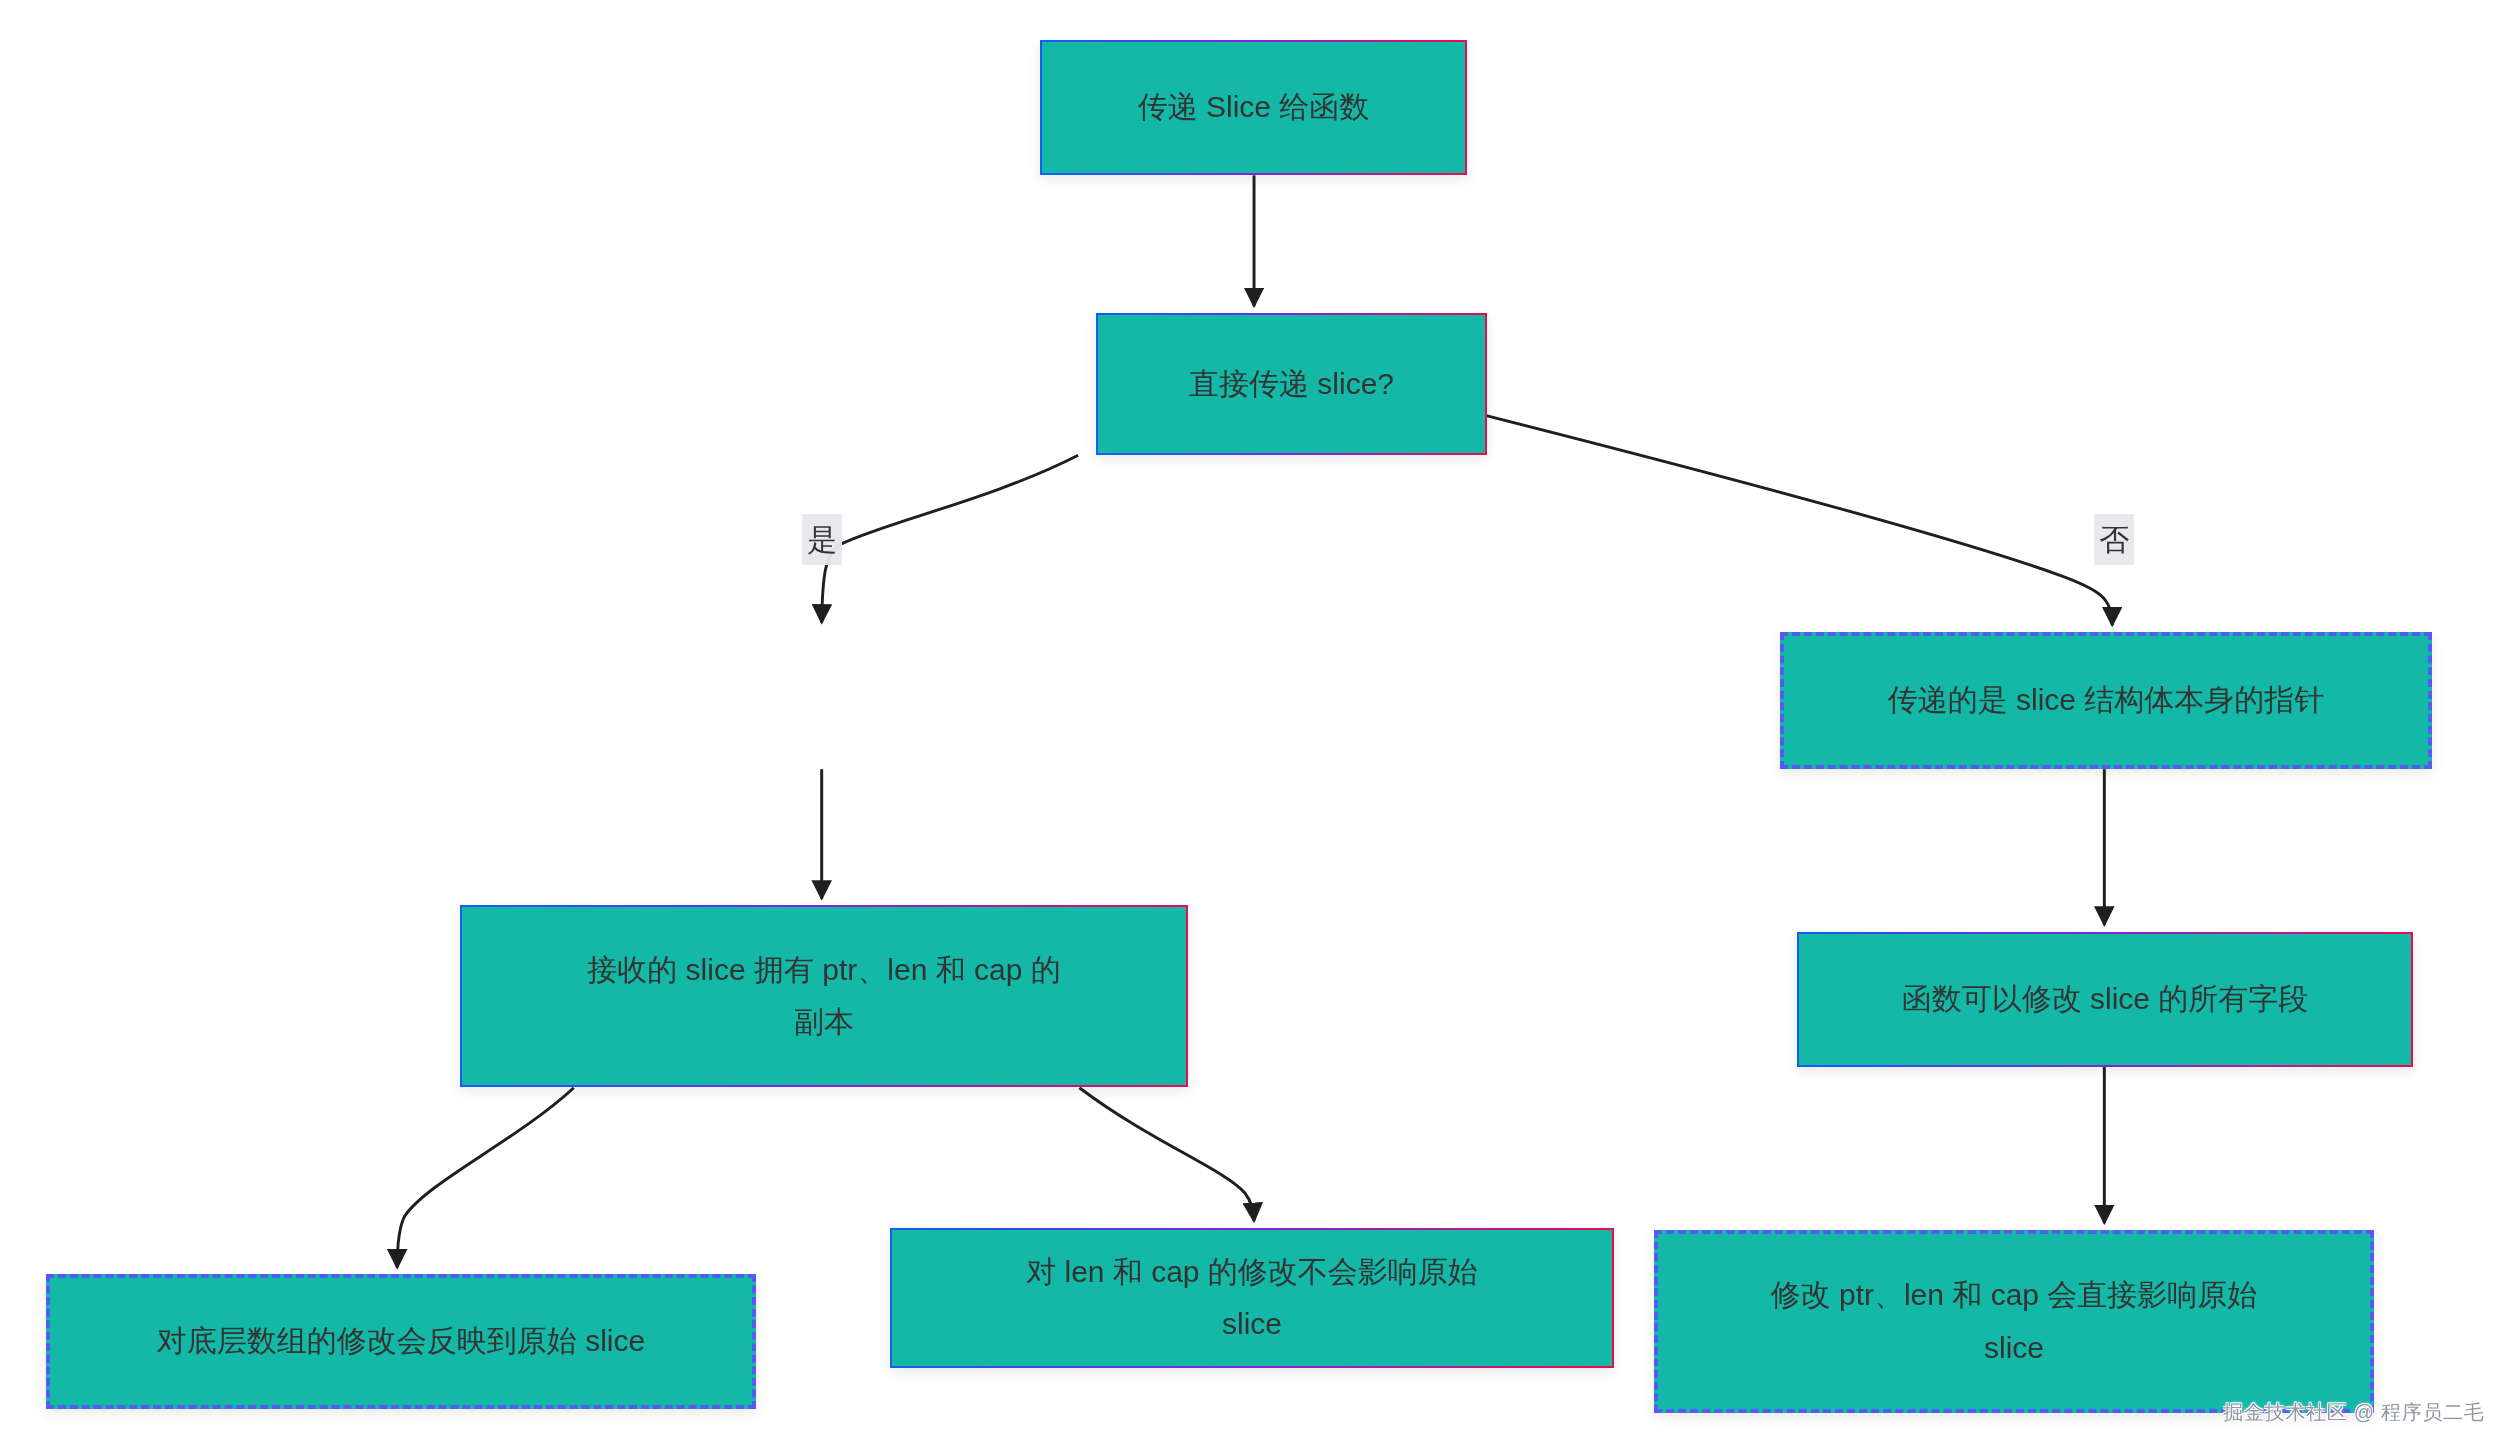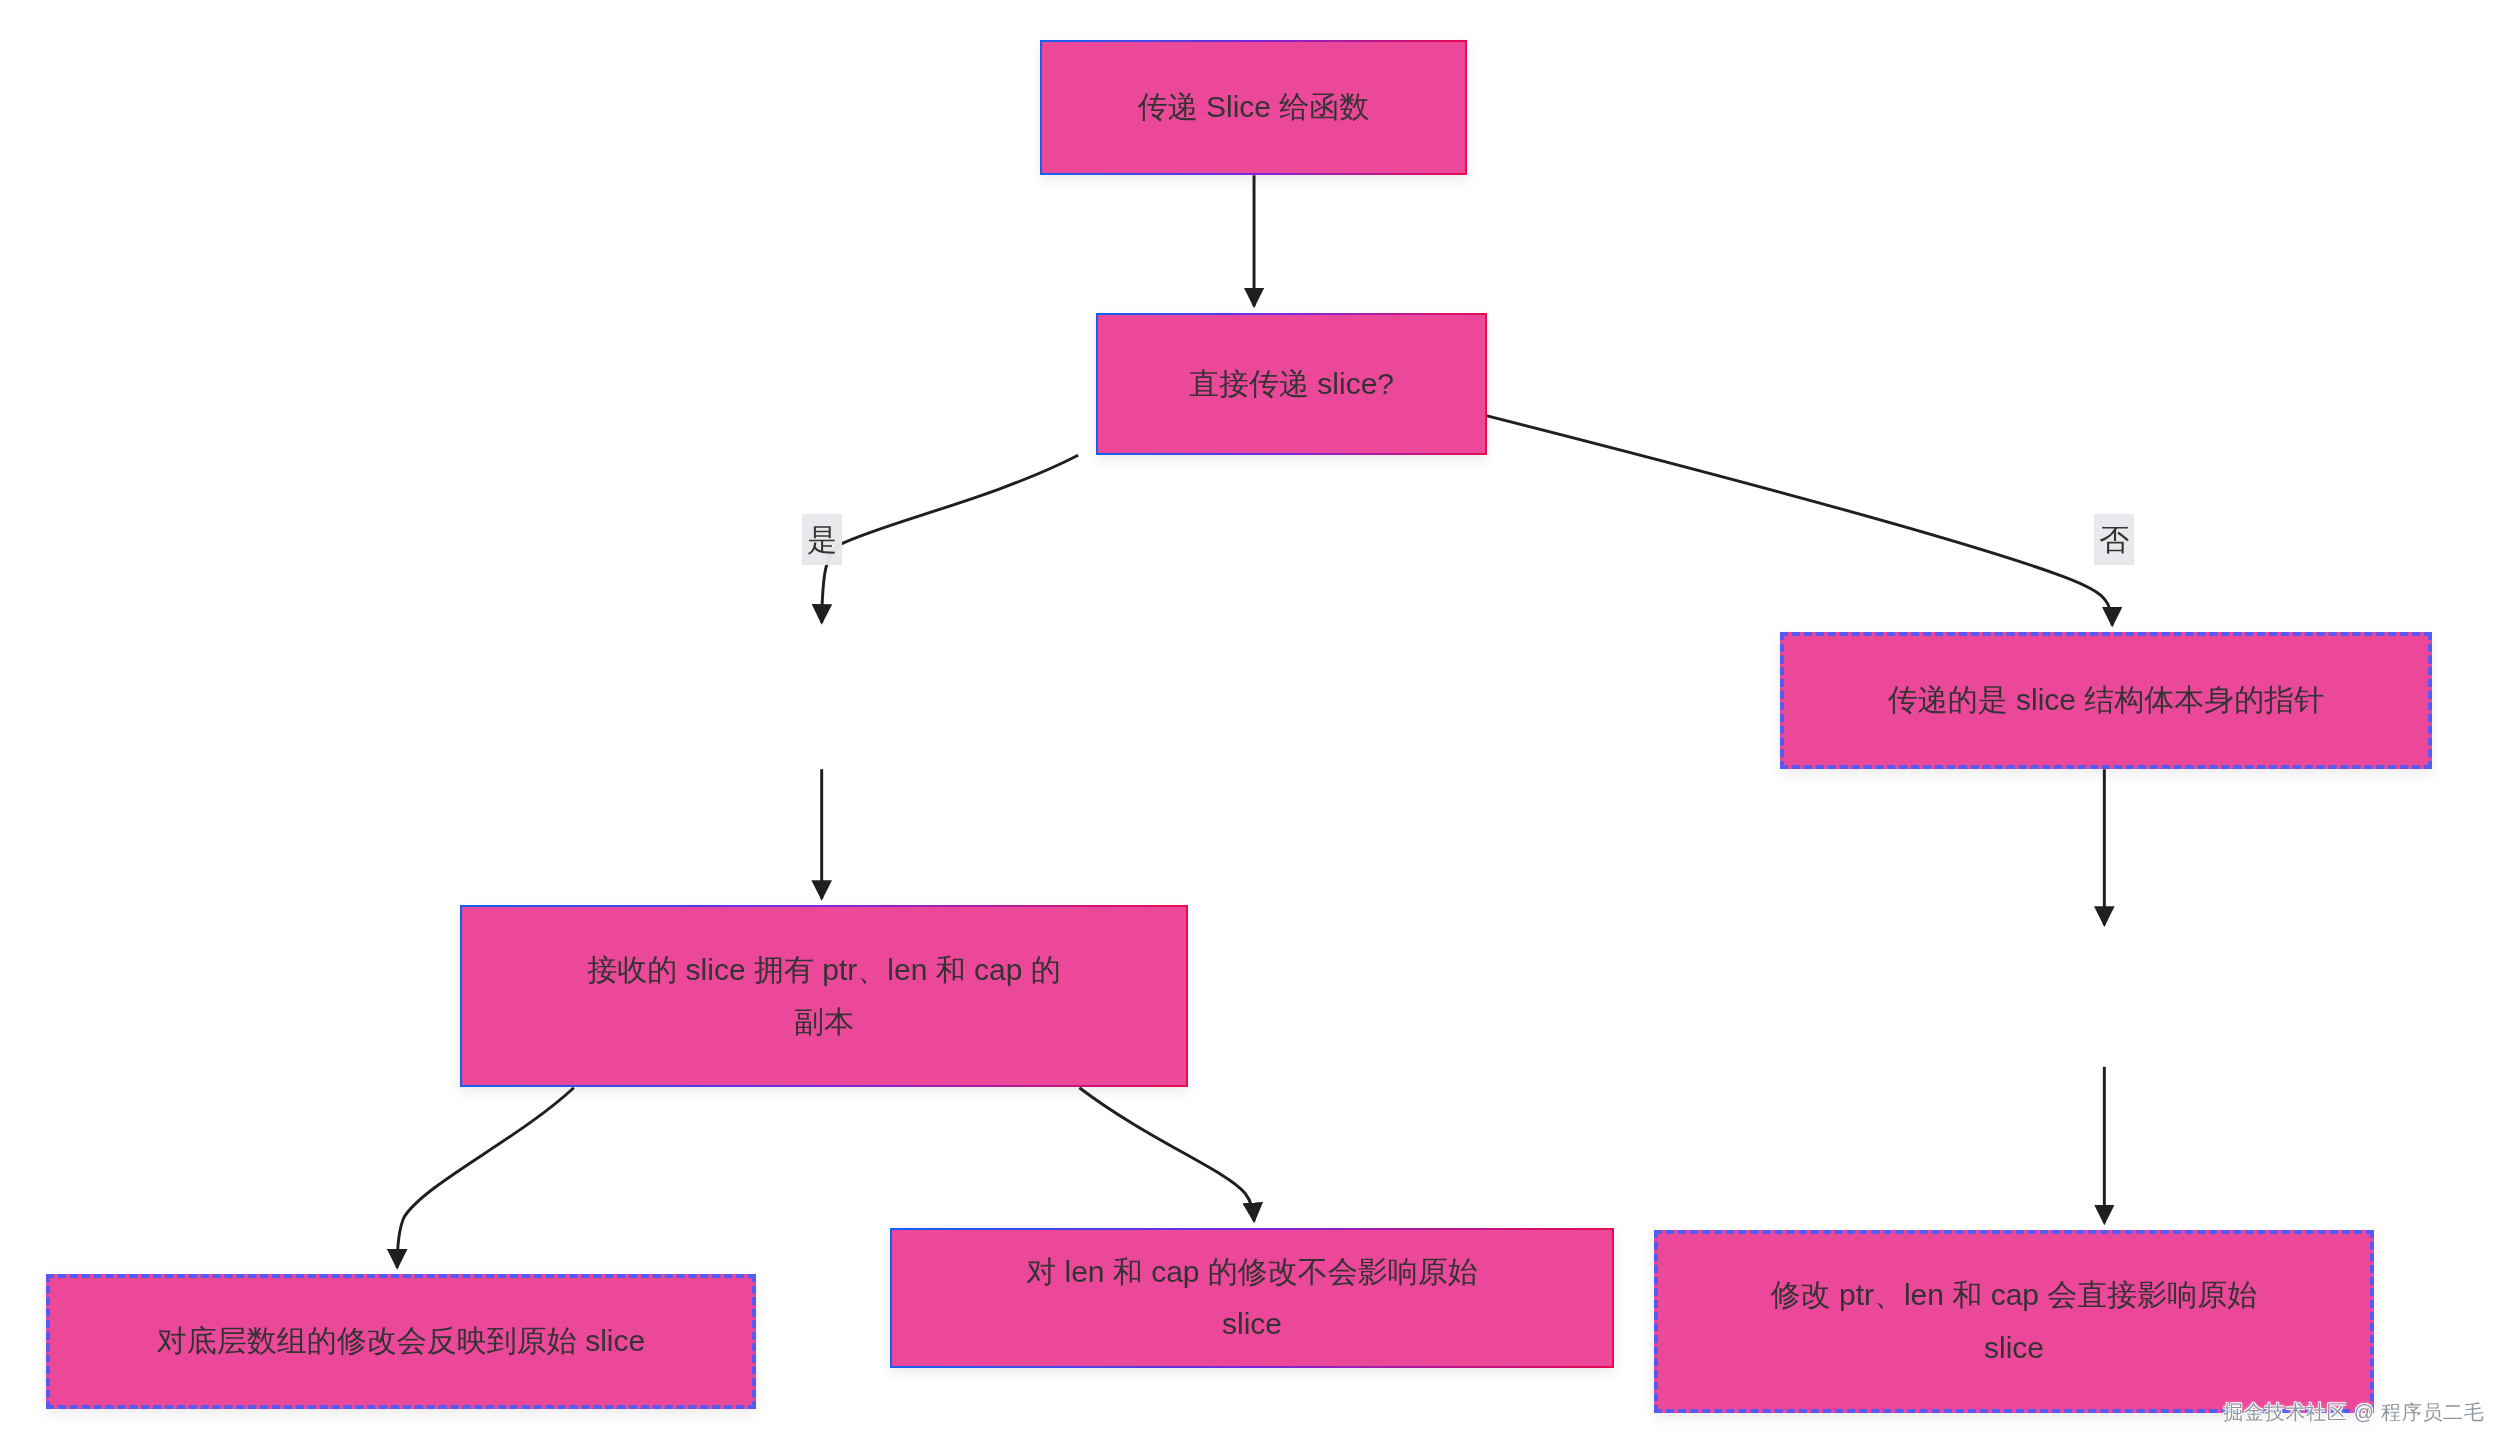--- a/index.html
+++ b/index.html
@@ -18,21 +18,21 @@
   svg.edges {
     position: absolute;
     left: 0; top: 0;
     width: 2512px;
     height: 1454px;
     z-index: 1;
   }
   .node {
     position: absolute;
     box-sizing: border-box;
-    background: #ec4899;
+    background: #14b8a6;
     display: flex;
     align-items: center;
     justify-content: center;
     text-align: center;
     font-size: 30px;
     line-height: 1.75;
     color: #333333;
     white-space: pre-line;
     z-index: 2;
     padding: 0 19.6px;
@@ -106,20 +106,21 @@
   <div class="node solid" id="n-pass-slice">传递 Slice 给函数</div>
 
   <div class="node solid" id="n-direct-pass">直接传递 slice?</div>
 
 
   <div class="node dashed-blue" id="n-struct-pointer">传递的是 slice 结构体本身的指针</div>
 
   <div class="node solid" id="n-has-copies">接收的 slice 拥有 ptr、len 和 cap 的
 副本</div>
 
+  <div class="node solid" id="n-modify-all">函数可以修改 slice 的所有字段</div>
 
   <div class="node dashed-blue" id="n-underlying">对底层数组的修改会反映到原始 slice</div>
 
   <div class="node solid" id="n-len-cap-no">对 len 和 cap 的修改不会影响原始
 slice</div>
 
   <div class="node dashed-blue" id="n-ptr-len-cap">修改 ptr、len 和 cap 会直接影响原始
 slice</div>
 
   <div class="edge-label" id="lbl-yes">是</div>

